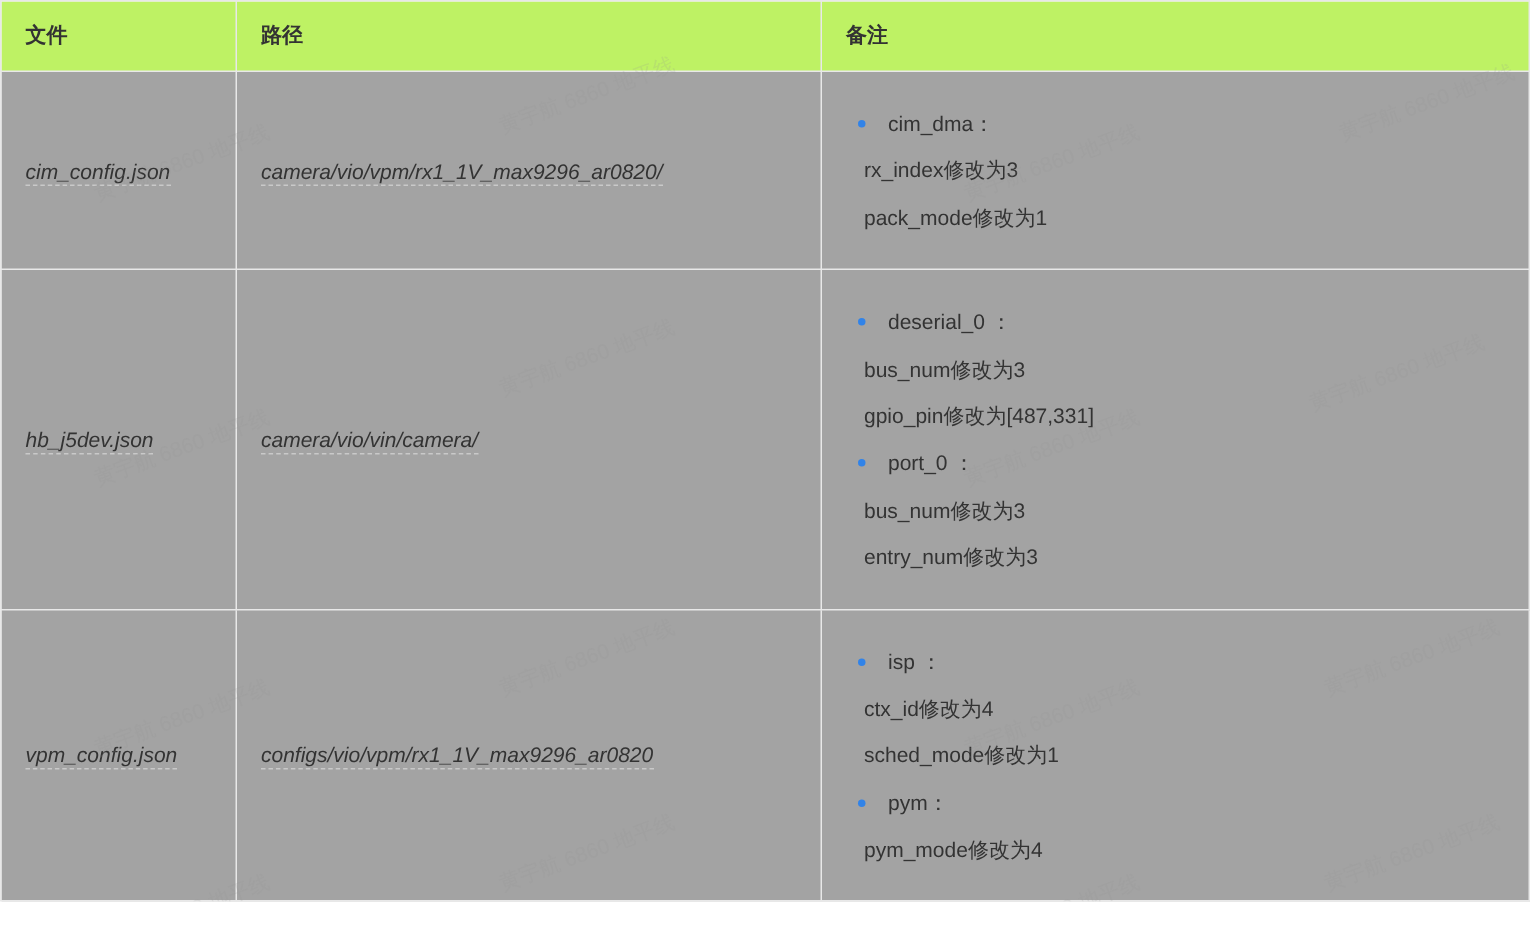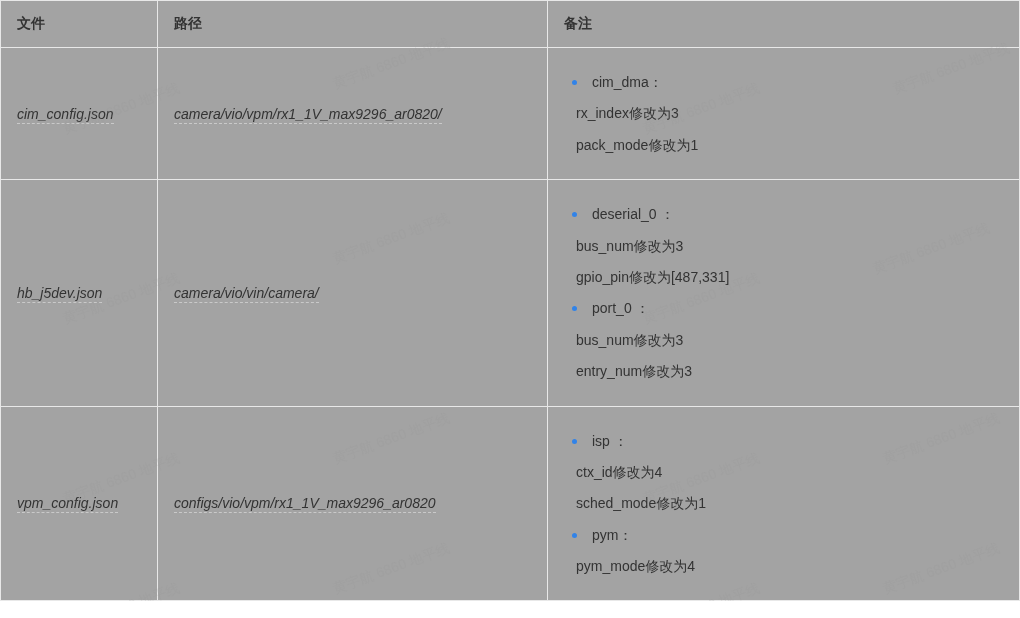--- a/index.html
+++ b/index.html
@@ -72,21 +72,21 @@
     transform: rotate(-20deg);
     font-weight: 400;
   }
   .table-wrap {
     position: relative;
     z-index: 1;
     background: transparent;
   }
   td, th { background-clip: padding-box; }
   td { background: #a3a3a3; }
-  th { background: #a3a3a3; }
+  th { background: #bef264; }
   
   
   .wm-layer { z-index: 2; }
   
   .underlined {
     border-bottom: 1px dashed #c9c9c9;
     padding-bottom: 1px;
     font-style: italic;
   }
 </style>

